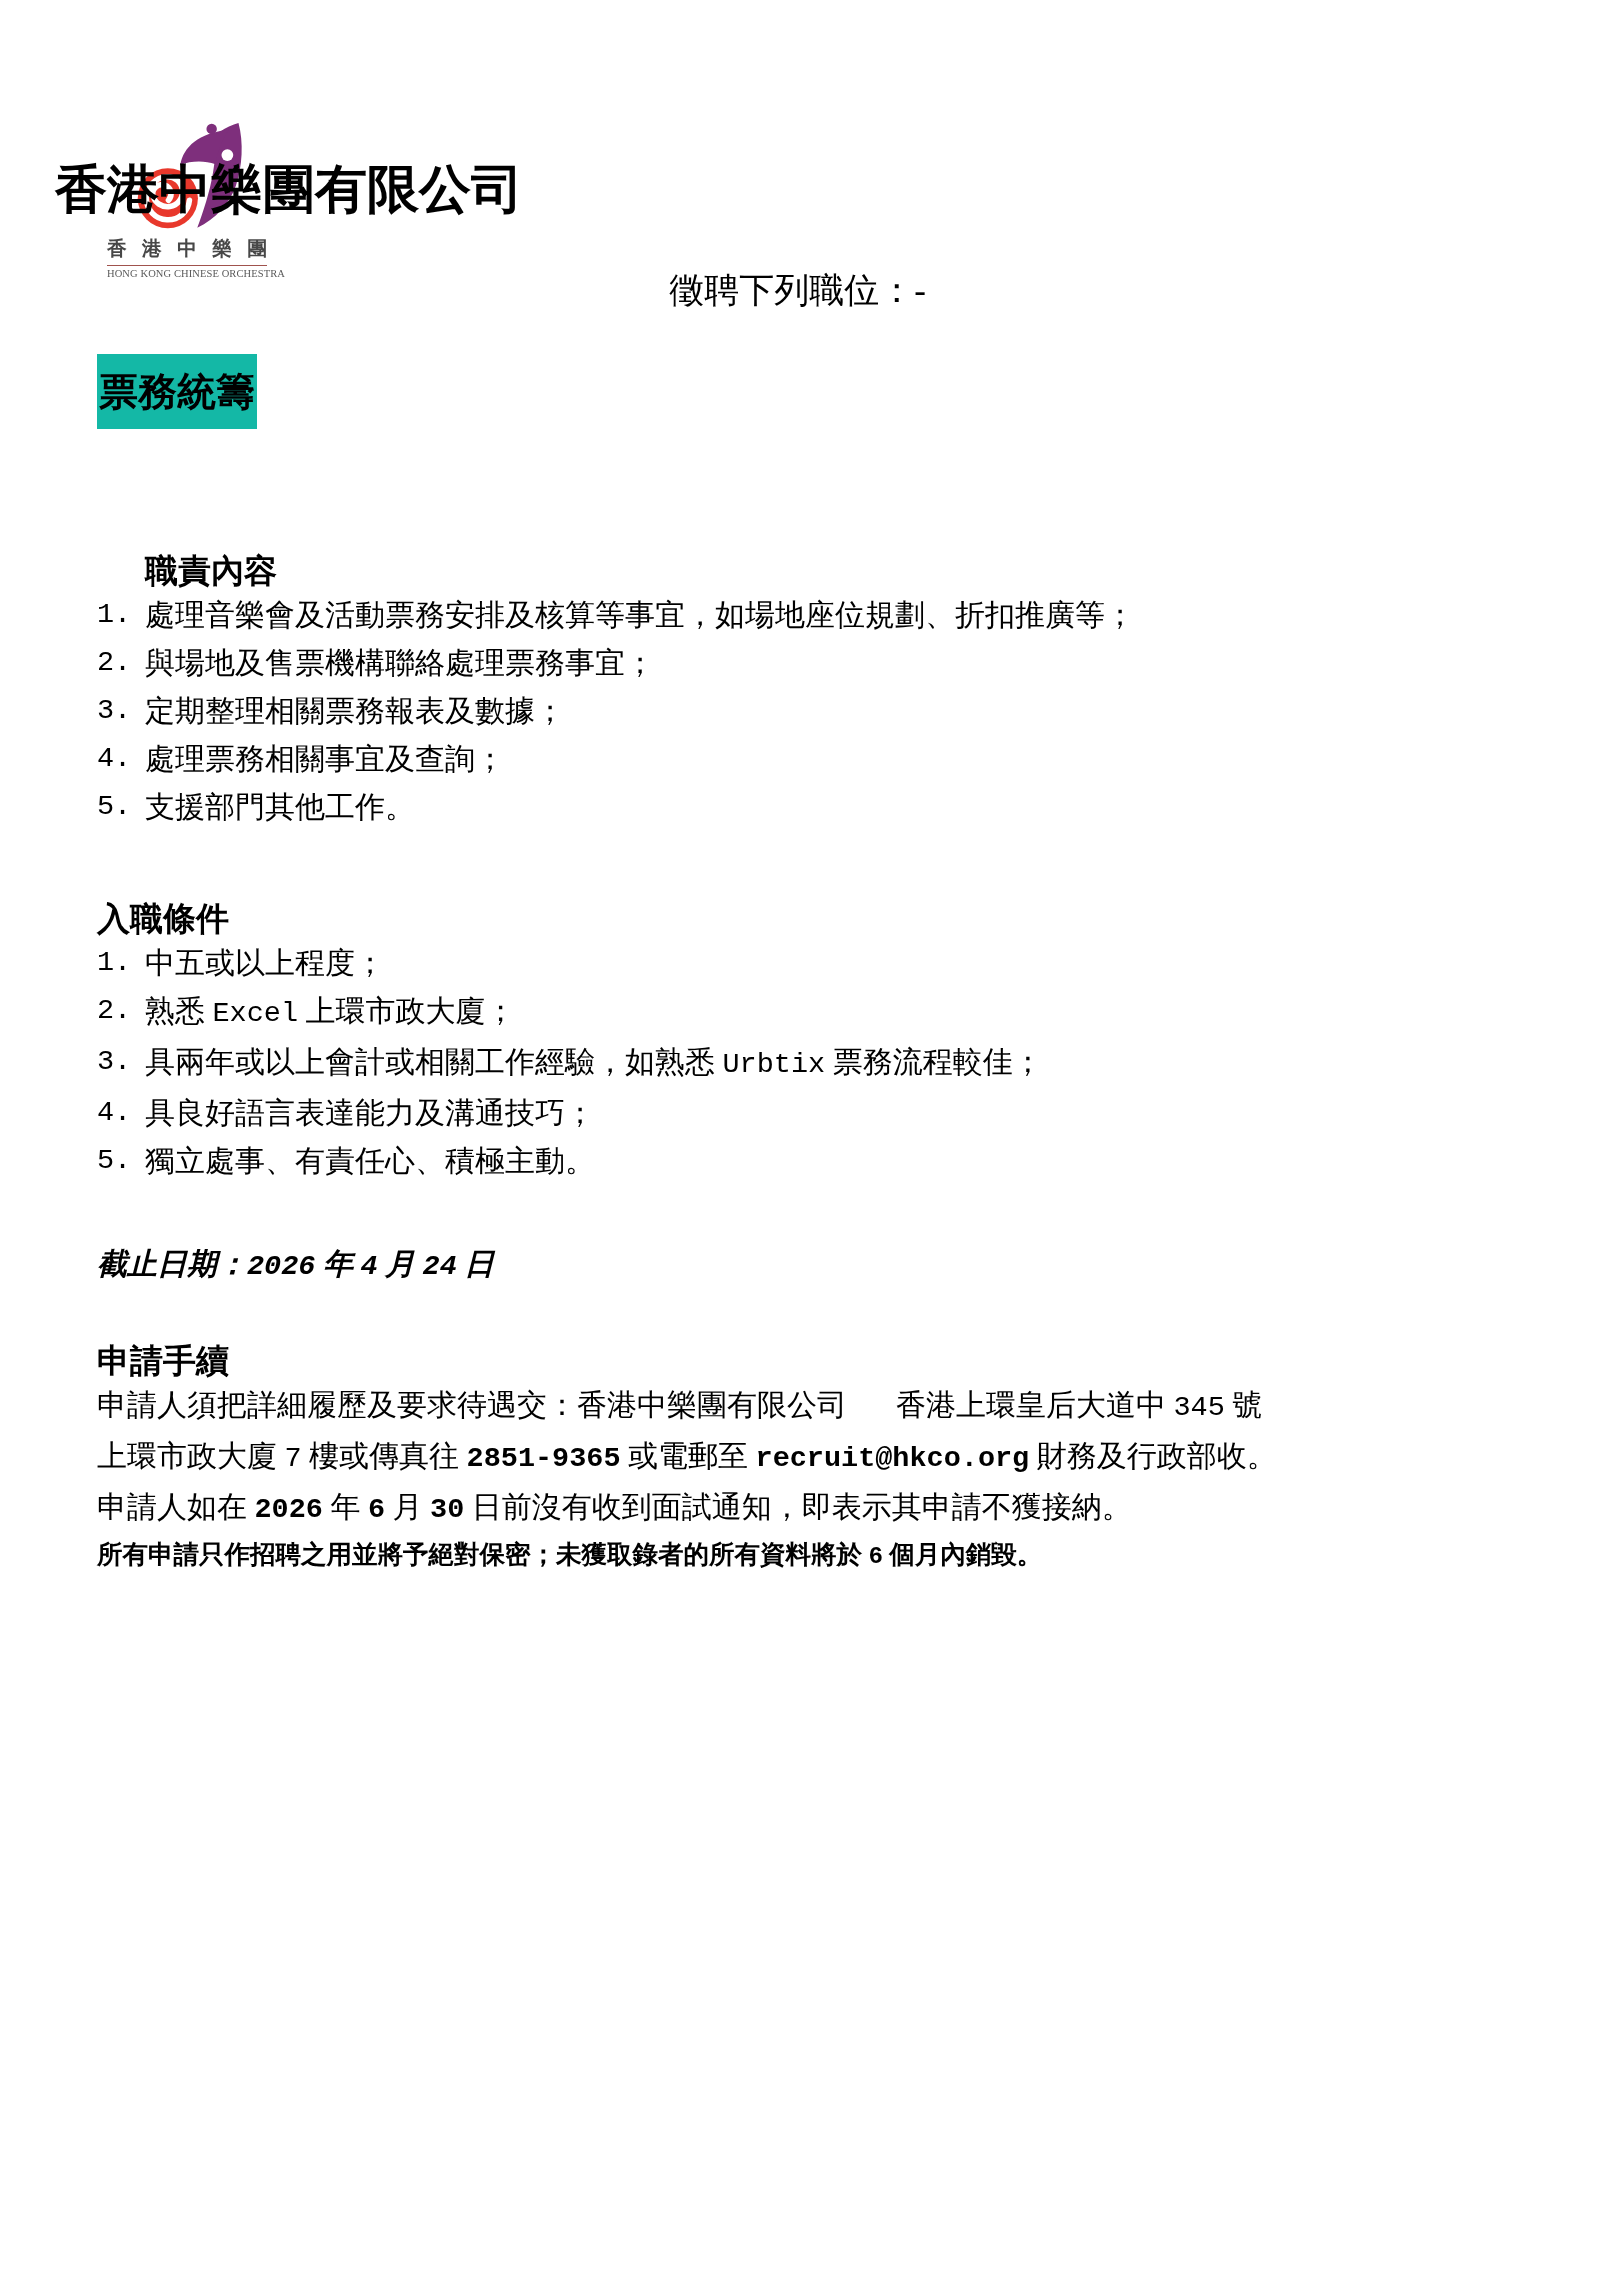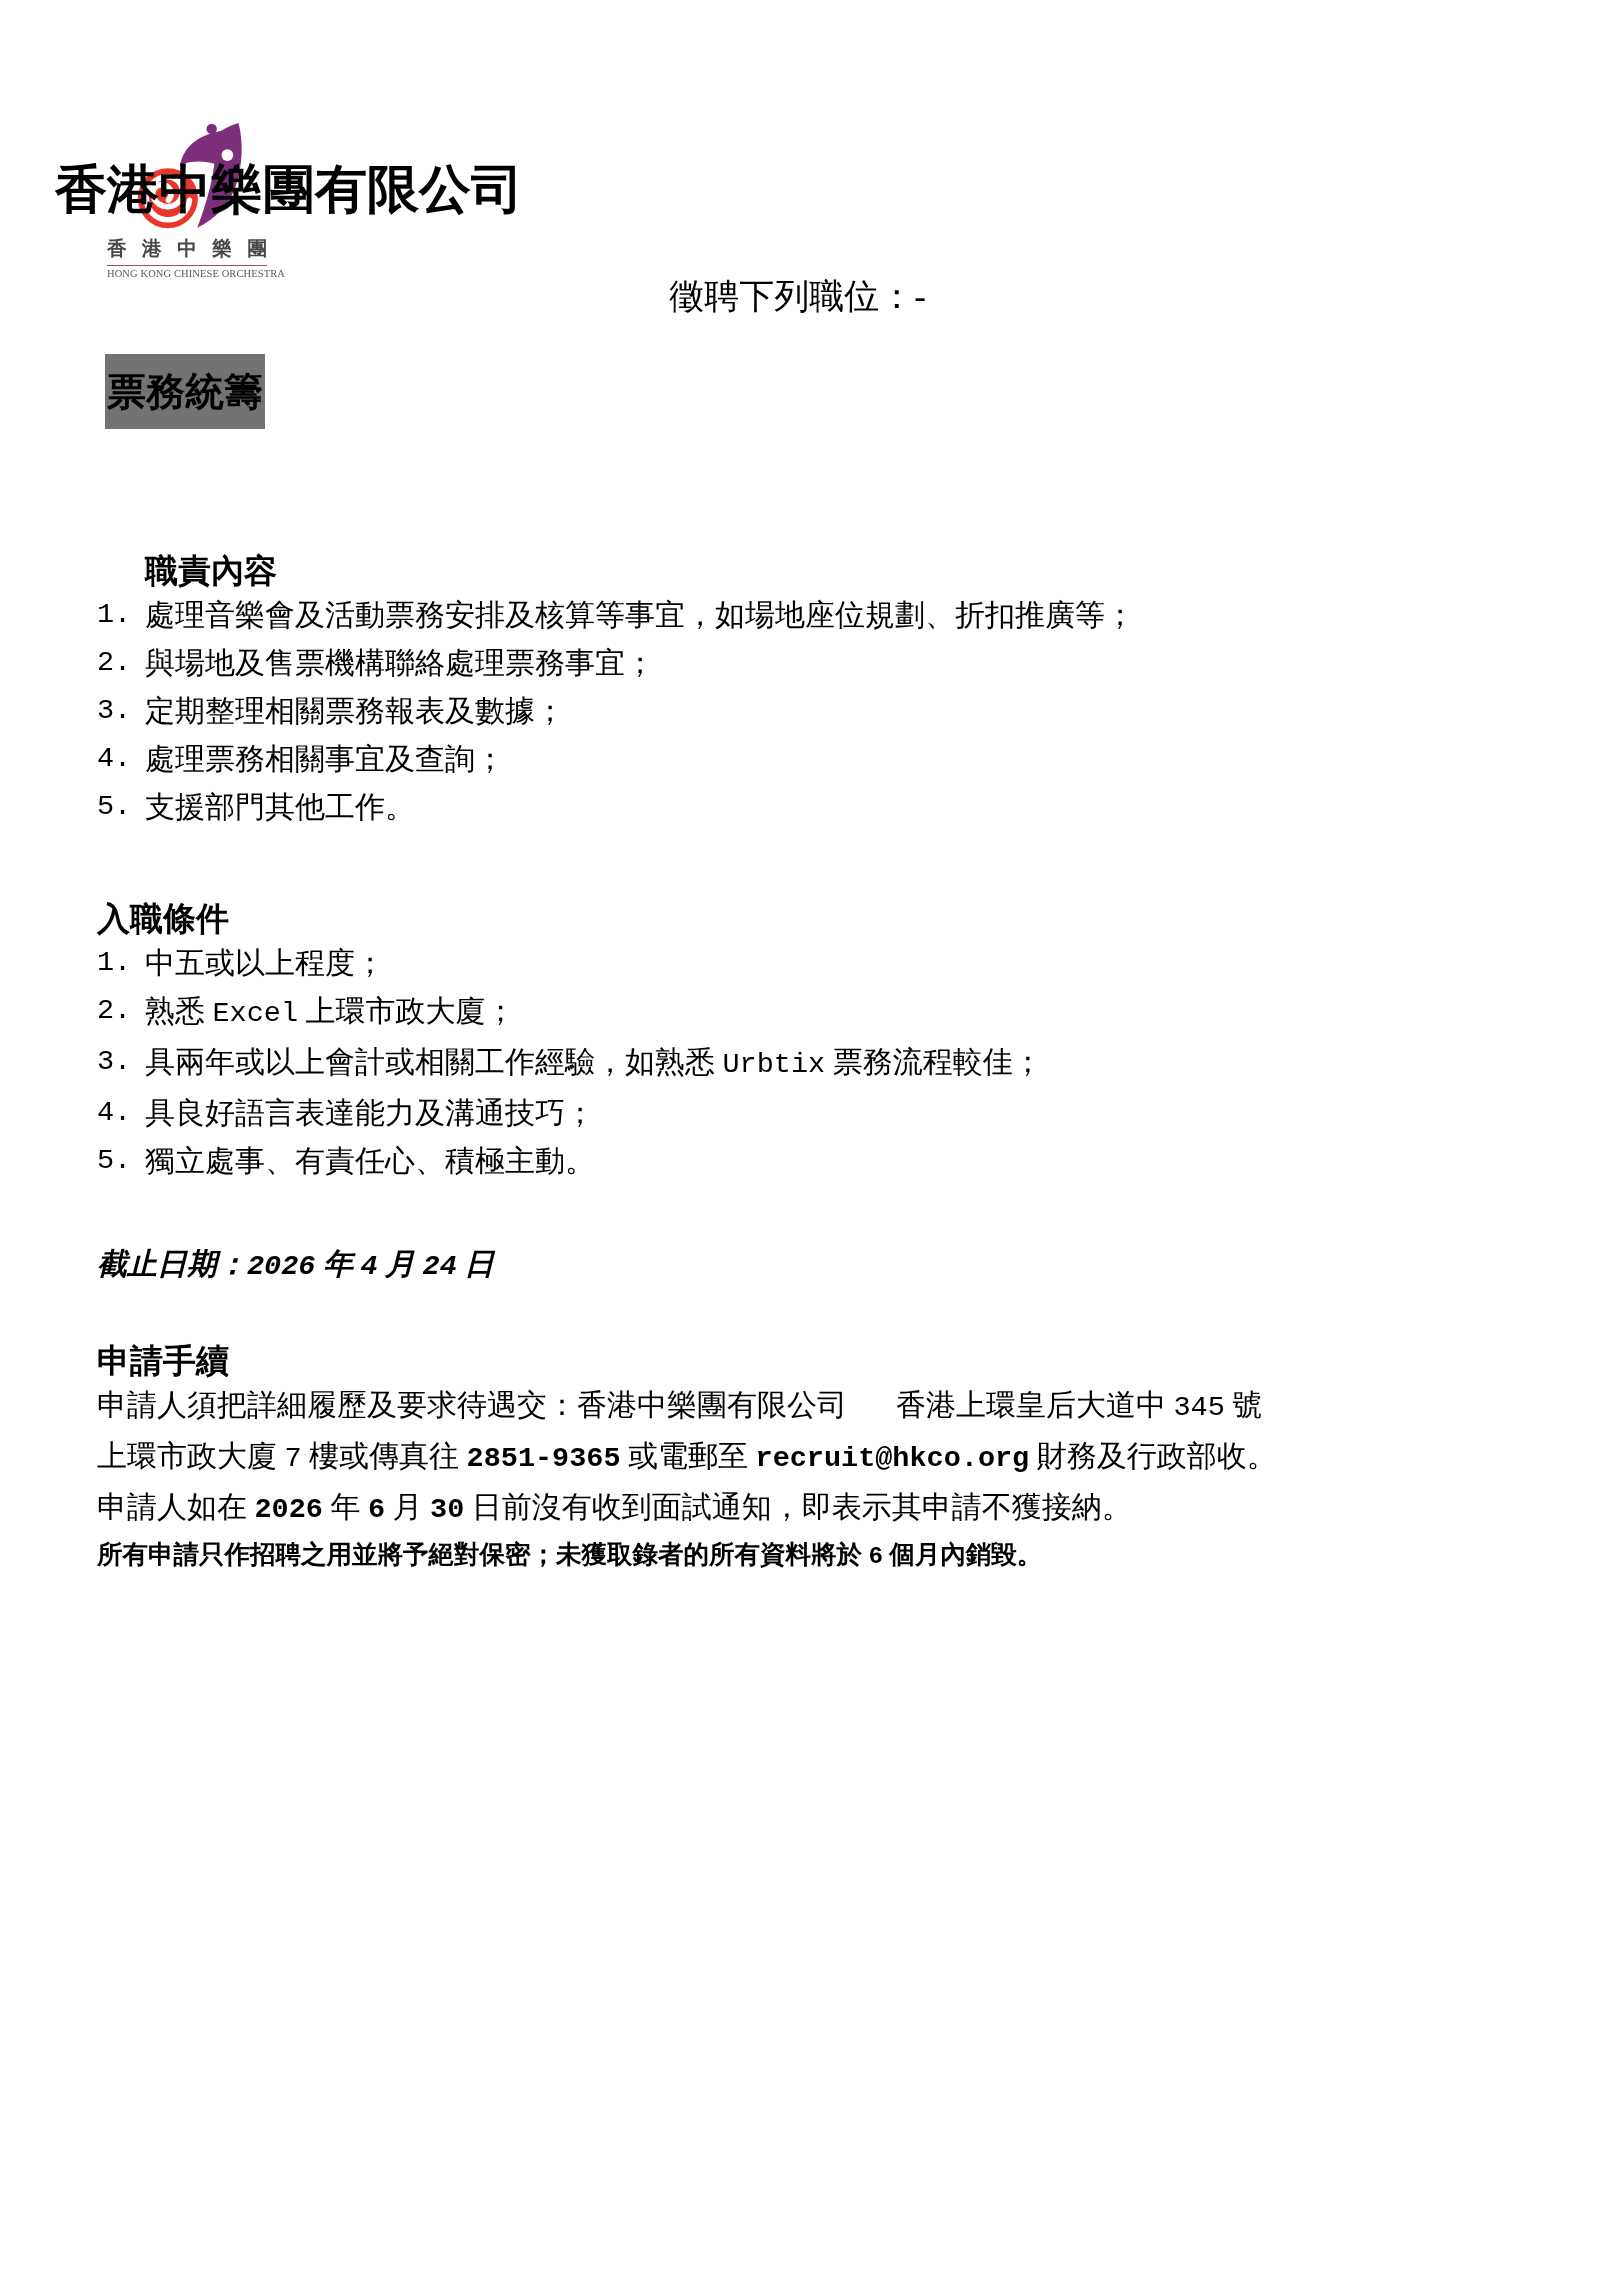--- a/index.html
+++ b/index.html
@@ -50,42 +50,41 @@
     top:159px; left:8px;
     width:1595px;
     text-align:left;
     font-size:52px;
     font-weight:bold;
     line-height:1.2;
     margin-left:47px;
   }
   .doc-subtitle {
     position:absolute;
-    top:276px; left:0;
+    top:270px; left:0;
     width:1595px;
     text-align:center;
     font-size:35px;
     line-height:1.2;
   }
 
   
   .content {
     position:absolute;
     top:367px;
     left:97px;
     width:1302px;
     font-size:30px;
   }
   .job-title-row { line-height:50px; height:50px; }
   .highlight {
-    background:#737373;
+    background:#14b8a6;
     font-size:39px;
     font-weight:bold;
     padding:16px 2px;
-    margin-left:8px;
   }
   .section-heading {
     font-size:33px;
     font-weight:bold;
     line-height:39px;
   }
   .mt-duties   { margin-top:135px;margin-left:48px; }
   .mt-reqs     { margin-top:69px; }
   .mt-deadline { margin-top:59px; }
   .mt-apply    { margin-top:56px; }

